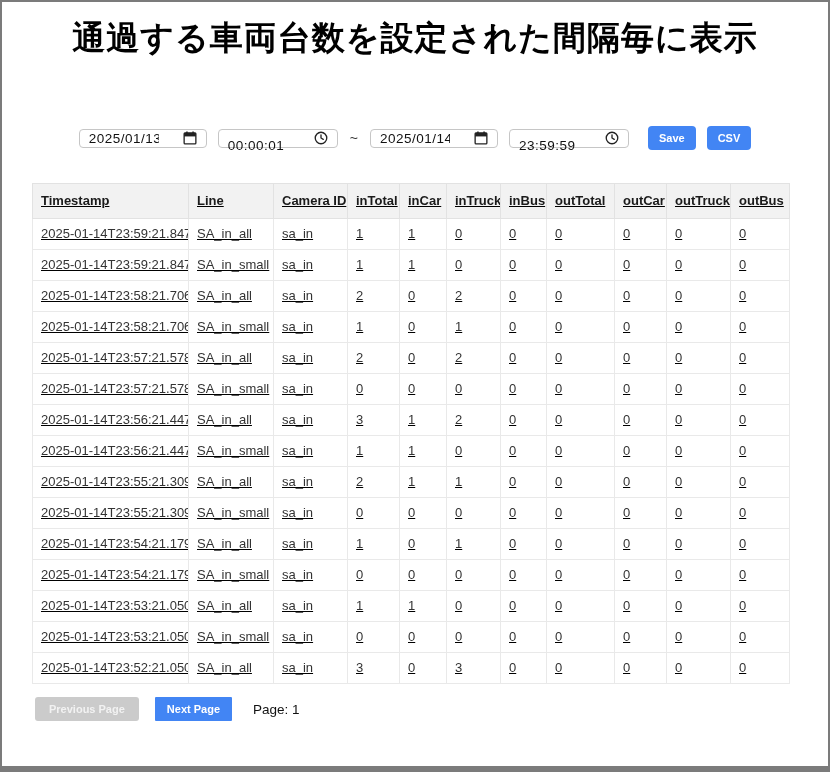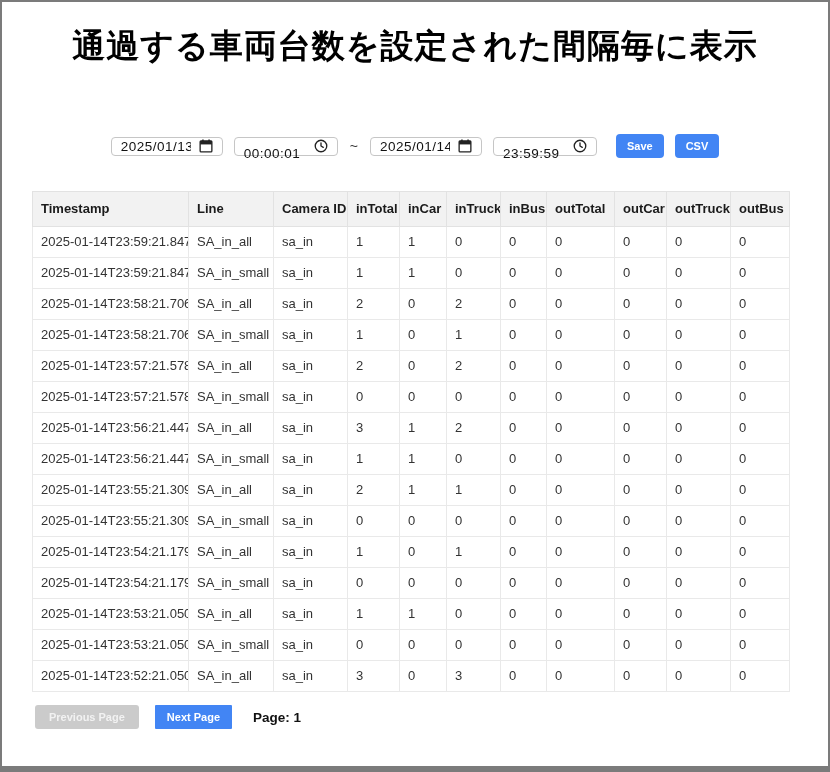--- a/index.html
+++ b/index.html
@@ -8,41 +8,41 @@
 
   .window {
     width: 830px; height: 772px;
     border: 2px solid #7b7b7b;
     border-bottom-width: 6px;
     background: #fff;
     overflow: hidden;
   }
 
   .page-title {
-    margin-top: 24px;
+    margin-top: 16px;
     text-align: center;
     font-size: 33px;
     font-weight: bold;
     letter-spacing: 1px;
     color: #000;
     line-height: 40px;
   }
 
   .controls {
     margin-top: 68px;
     display: flex;
     justify-content: center;
     align-items: center;
     gap: 11px;
   }
   .field {
     display: inline-flex;
     align-items: center;
     justify-content: space-between;
-    gap: 8px;
+    gap: 24px;
     height: 19px;
     border: 1px solid #c6c6c6;
     border-radius: 4px;
     padding: 0 9px;
     background: #fff;
   }
   .field input {
     border: none;
     outline: none;
     font-family: "Liberation Sans", sans-serif;
@@ -67,20 +67,21 @@
     color: #fff;
   }
   .btn-primary { background: #4285f4; padding: 6px 11px; }
   .btn-save { margin-left: 8px; }
 
   .data-table {
     margin: 33px 0 0 30px;
     border-collapse: collapse;
     table-layout: fixed;
     width: 757px;
+    text-decoration: underline;
   }
   .data-table th {
     background: #f2f2f2;
     border: 1px solid #e2e2e2;
     text-align: left;
     font-size: 13px;
     font-weight: bold;
     color: #1b1b1b;
     padding: 9px 8px;
     line-height: 16px;
@@ -107,21 +108,21 @@
   .btn-disabled {
     background: #cbcbcb;
     color: #f2f2f2;
     padding: 6px 14px;
     border-radius: 3px;
     cursor: default;
   }
   .btn-next { padding: 6px 12px; border-radius: 1px; }
   .page-indicator {
     font-size: 13.5px;
-    font-weight: bold;
+    font-weight: normal;
     color: #111;
     margin-left: 5px;
   }
 </style>
 </head>
 <body>
 
 <div class="window">
 
   <h1 class="page-title">通過する車両台数を設定された間隔毎に表示</h1>

